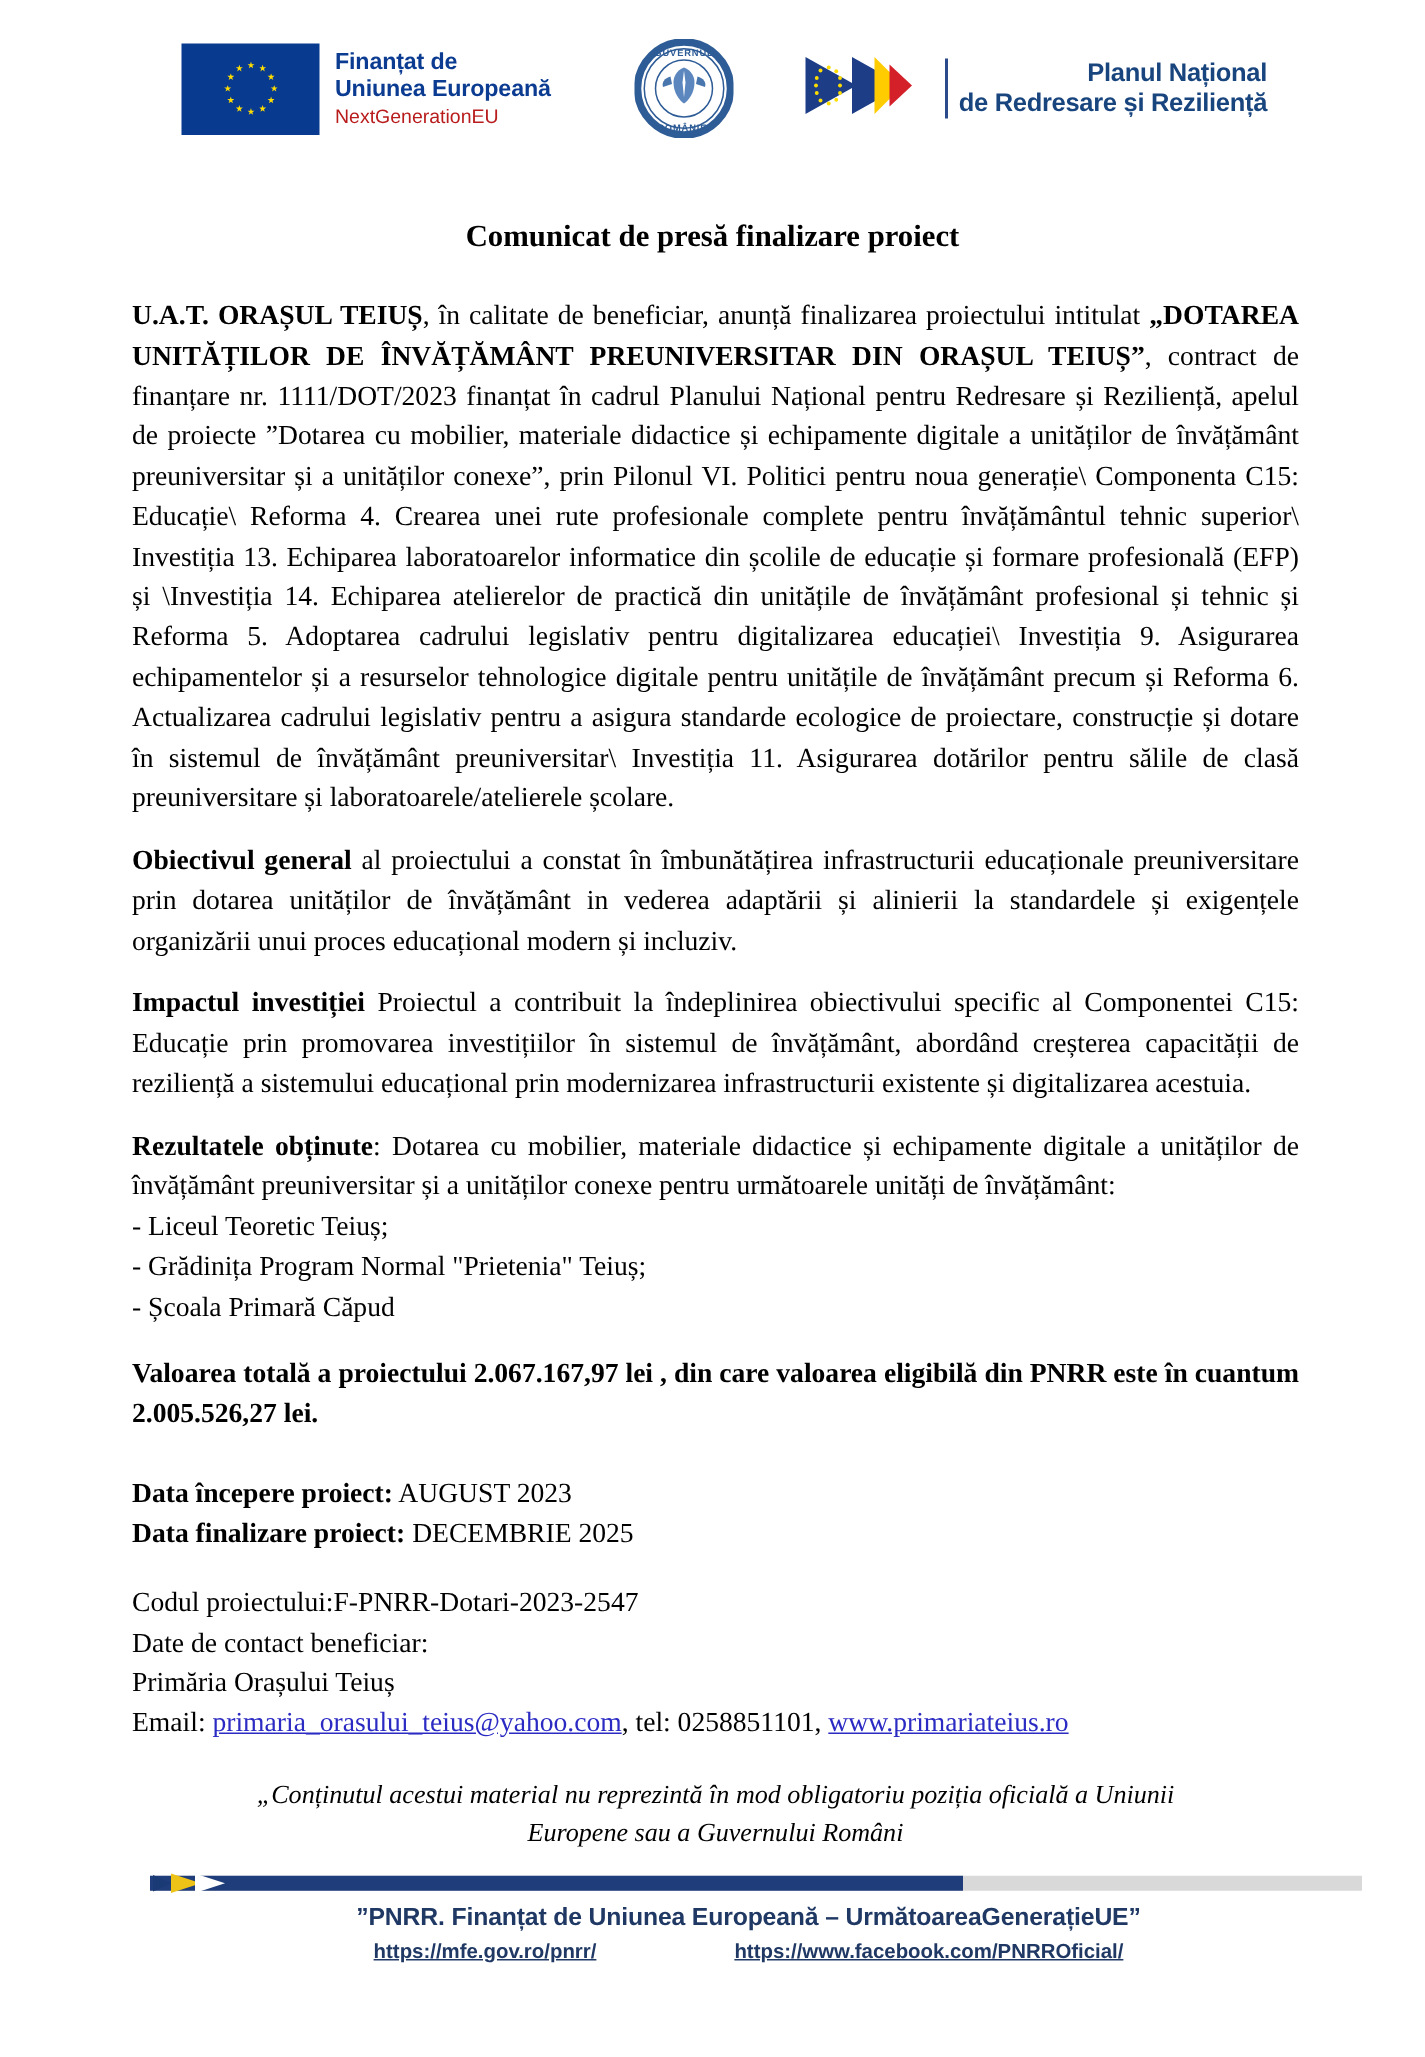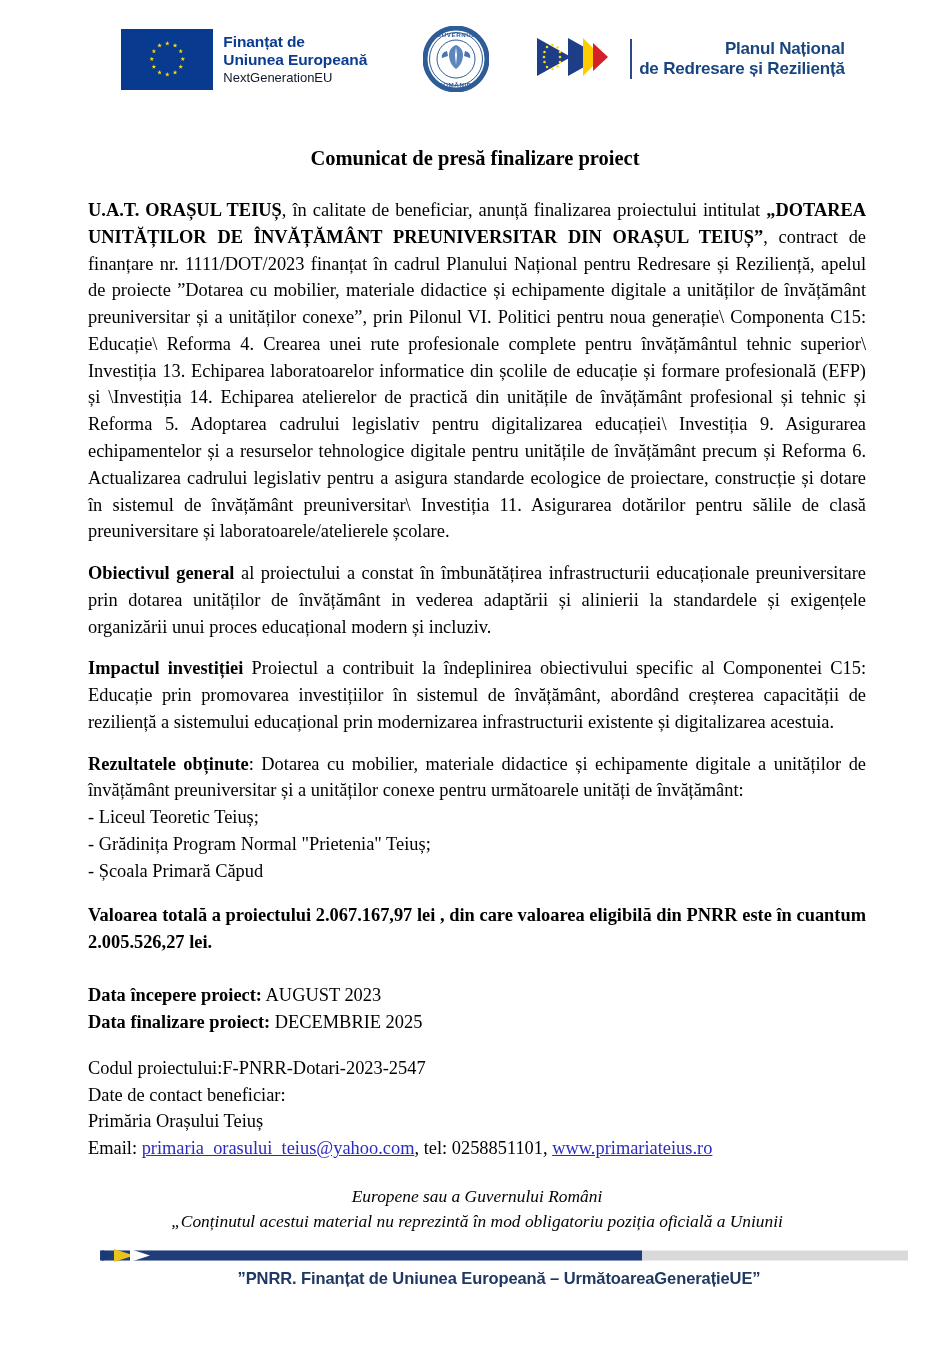--- a/index.html
+++ b/index.html
@@ -62,21 +62,21 @@
     line-height: 1.17;
   }
   .eu-text .l1, .eu-text .l2 {
     font-weight: bold;
     font-size: 15.5px;
     color: #0b3c91;
     letter-spacing: -0.1px;
   }
   .eu-text .l3 {
     font-size: 13px;
-    color: #0f172a;
+    color: #b91c1c;
     margin-top: 1px;
   }
 
   
   .gov-seal {
     width: 66px;
     height: 66px;
     margin: 0 46px 0 56px;
     position: relative;
   }
@@ -311,31 +311,35 @@
   <div class="contact">
     <div>Codul proiectului:F-PNRR-Dotari-2023-2547</div>
     <div>Date de contact beneficiar:</div>
     <div>Primăria Orașului Teiuș</div>
     <div>
       <span>Email: </span><a class="link" href="#">primaria_orasului_teius@yahoo.com</a><span>, tel: 0258851101, </span><a class="link" href="#">www.primariateius.ro</a>
     </div>
   </div>
 
   <div class="disclaimer">
+    <div>„Conținutul acestui material nu reprezintă în mod obligatoriu poziția oficială a Uniunii</div>
     <div>Europene sau a Guvernului Români</div>
-    <div>„Conținutul acestui material nu reprezintă în mod obligatoriu poziția oficială a Uniunii</div>
   </div>
 
 </div>
 
 <div class="deco-bar-wrap">
   <svg width="808" height="15" viewBox="0 0 808 15" aria-hidden="true">
     <rect x="0" y="2.5" width="808" height="10" fill="#d9d9d9"></rect>
     <rect x="0" y="2.5" width="542" height="10" fill="#1f3d7a"></rect>
     <polygon points="2,2 2,13 14,7.5" fill="#1a3a75"></polygon>
     <polygon points="14,1 14,14 34,7.5" fill="#ecc316"></polygon>
     <polygon points="30,1 30,14 50,7.5" fill="#ffffff"></polygon>
   </svg>
 </div>
 
 <div class="footer">
   <div class="footer-title">”PNRR. Finanțat de Uniunea Europeană – UrmătoareaGenerațieUE”</div>
+  <div class="footer-links">
+    <a href="#">https://mfe.gov.ro/pnrr/</a>
+    <a href="#">https://www.facebook.com/PNRROficial/</a>
+  </div>
 </div>
 
 </body></html>

